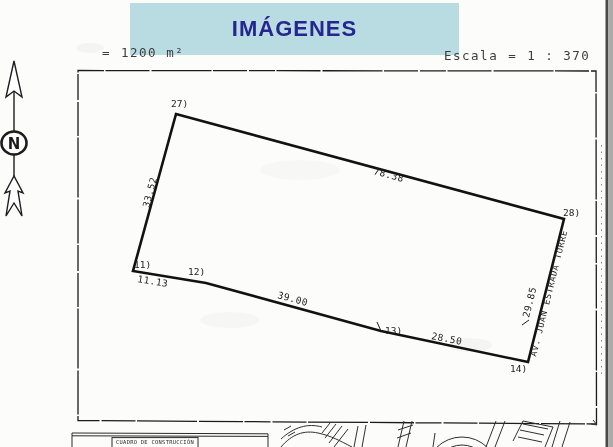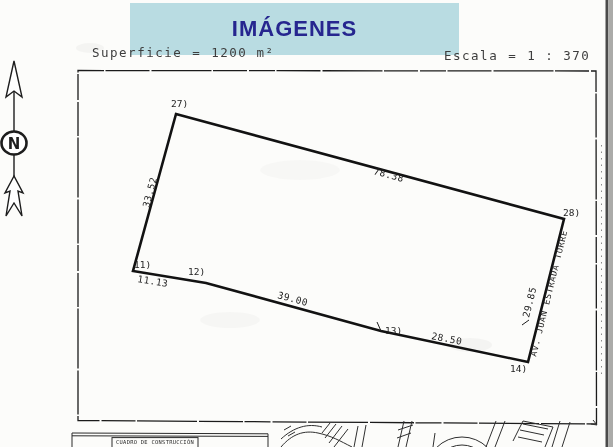--- a/index.html
+++ b/index.html
@@ -30,21 +30,20 @@
   .nletter{font-size:15px;font-weight:bold;font-family:"DejaVu Sans",sans-serif;}
 </style>
 </head>
 <body>
 
 <div class="banner">
   <span>IMÁGENES</span>
 </div>
 
 <div class="topline" style="left:92px;top:45px;">
-  <span>Superficie</span>
     <span class="gap"></span>
   <span>=</span>
     <span class="gap"></span>
   <span>1200 m²</span>
 </div>
 <div class="topline" style="left:444px;top:48px;">
   <span>Escala</span>
     <span class="gap"></span>
   <span>=</span>
     <span class="gap"></span>

